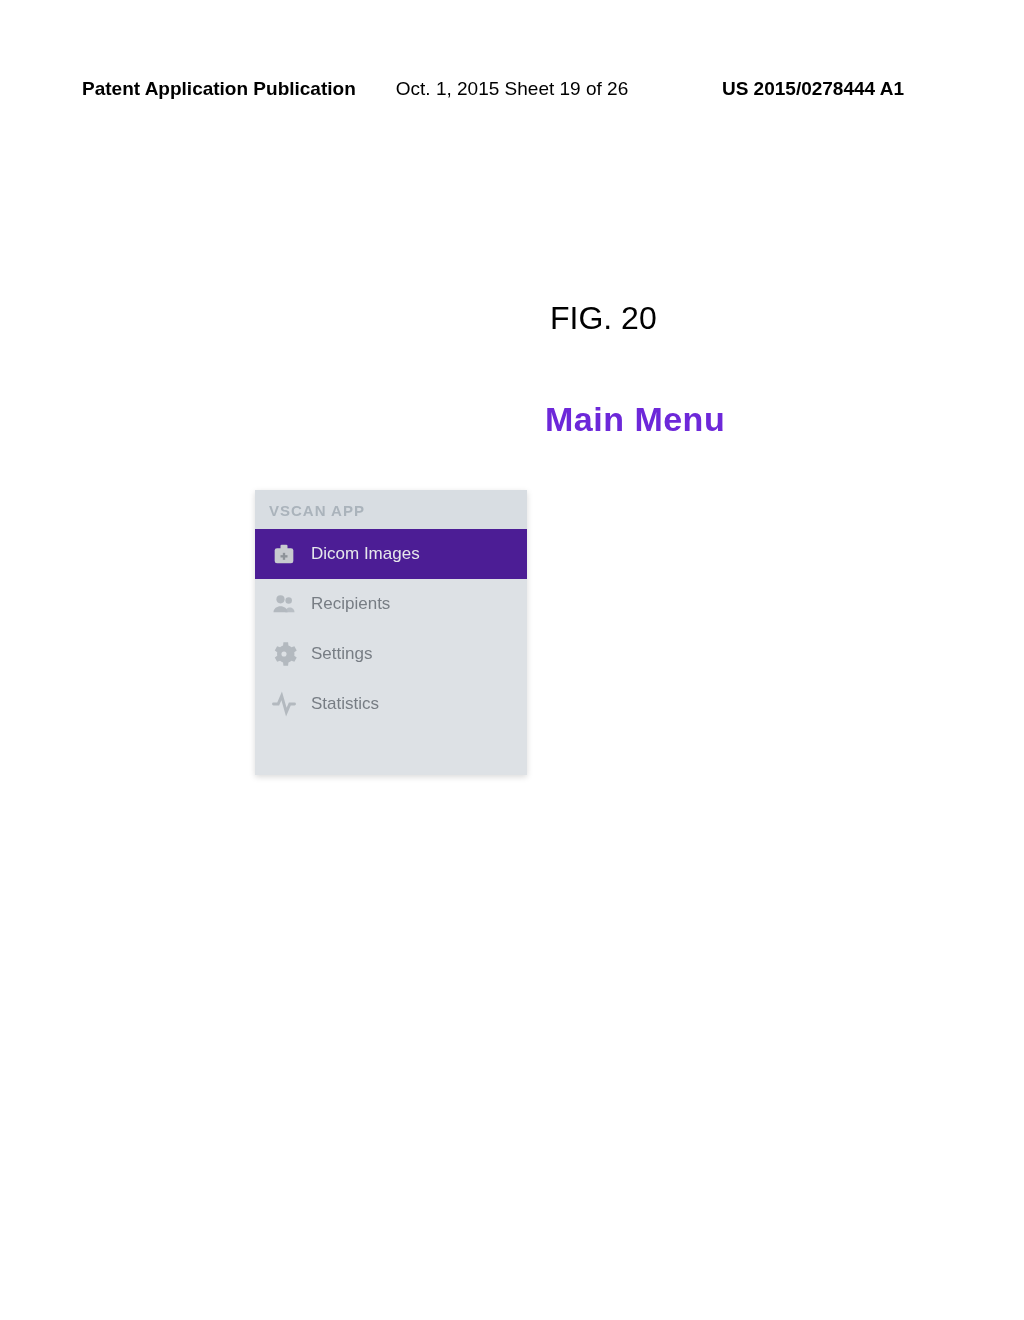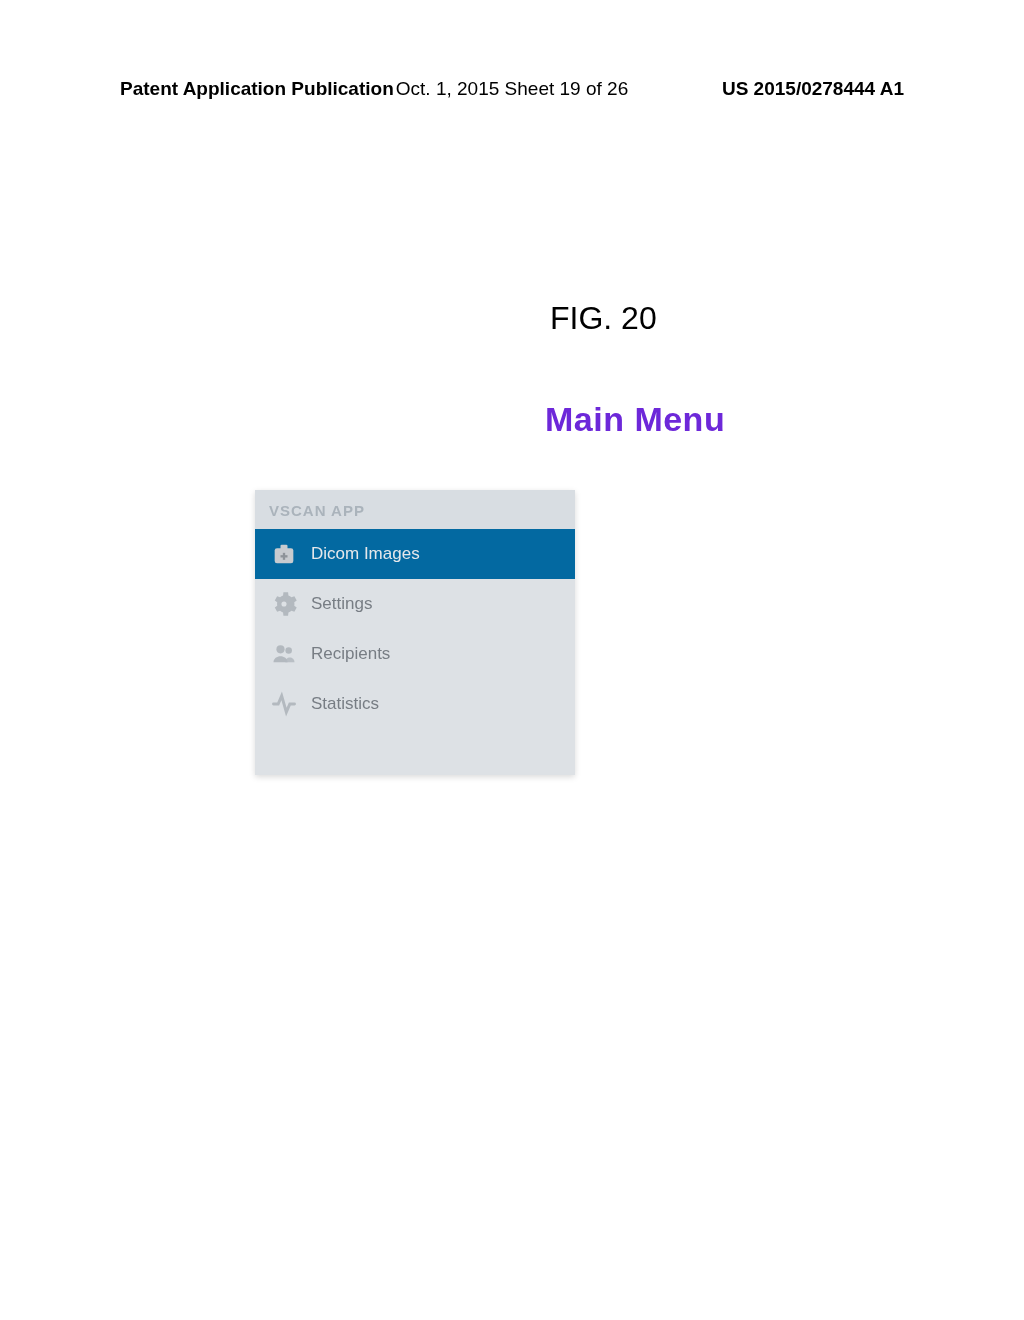--- a/index.html
+++ b/index.html
@@ -16,21 +16,21 @@
     position: relative;
   }
   
   .header-row {
     position: absolute;
     top: 78px;
     left: 0;
     right: 0;
     display: flex;
     justify-content: space-between;
-    padding: 0 120px 0 120px;
+    padding: 0 120px 0 82px;
     font-size: 19px;
   }
   
   .header-left {
     font-weight: bold;
   }
   
   .header-center {
     font-weight: normal;
     position: absolute;
@@ -60,21 +60,21 @@
     font-weight: bold;
     color: #6d28d9;
     font-family: Arial, sans-serif;
     letter-spacing: 0.5px;
   }
   
   .menu-panel {
     position: absolute;
     top: 490px;
     left: 255px;
-    width: 320px;
+    width: 272px;
     background: #d8dde2;
     box-shadow: 0 2px 6px rgba(0,0,0,0.15);
   }
   
   .menu-title {
     padding: 12px 14px 10px 14px;
     font-size: 15px;
     font-weight: bold;
     color: #aab3bb;
     letter-spacing: 1px;
@@ -85,21 +85,21 @@
     display: flex;
     align-items: center;
     padding: 10px 14px;
     font-size: 17px;
     color: #777d84;
     cursor: pointer;
     background: #dde1e5;
   }
   
   .menu-item.active {
-    background: #0369a1;
+    background: #4c1d95;
     color: #e6e8eb;
   }
   
   .menu-item .icon {
     width: 30px;
     height: 30px;
     margin-right: 12px;
     display: flex;
     align-items: center;
     justify-content: center;
@@ -147,37 +147,37 @@
           <rect x="9" y="13" width="6" height="2" fill="#8e9399"></rect>
         </svg>
     </span>
     <span>Dicom Images</span>
   </div>
 
 
   <div class="menu-item">
     <span class="icon">
       <svg viewBox="0 0 24 24" fill="#b3b9bf">
-          <path d="M12 8a4 4 0 100 8 4 4 0 000-8zm8.94 4a8.5 8.5 0 00-.14-1.5l2.1-1.6-2-3.5-2.5.9a8 8 0 00-2.6-1.5L15.5 2h-4l-.3 2.8a8 8 0 00-2.6 1.5l-2.5-.9-2 3.5 2.1 1.6A8.5 8.5 0 006.06 12c0 .5.05 1 .14 1.5L4.1 15.1l2 3.5 2.5-.9a8 8 0 002.6 1.5l.3 2.8h4l.3-2.8a8 8 0 002.6-1.5l2.5.9 2-3.5-2.1-1.6c.09-.5.14-1 .14-1.5z"></path>
-          <circle cx="12" cy="12" r="2.2" fill="#dde1e5"></circle>
-        </svg>
-    </span>
-    <span>Settings</span>
-  </div>
-
-  <div class="menu-item">
-    <span class="icon">
-      <svg viewBox="0 0 24 24" fill="#b3b9bf">
           <circle cx="9" cy="8" r="3.5"></circle>
           <circle cx="16" cy="9" r="2.8"></circle>
           <path d="M3 19c0-3 3-5 6-5s6 2 6 5"></path>
           <path d="M13 19c0-2.5 2-4 4-4s4 1.5 4 4" opacity="0.85"></path>
         </svg>
     </span>
     <span>Recipients</span>
+  </div>
+
+  <div class="menu-item">
+    <span class="icon">
+      <svg viewBox="0 0 24 24" fill="#b3b9bf">
+          <path d="M12 8a4 4 0 100 8 4 4 0 000-8zm8.94 4a8.5 8.5 0 00-.14-1.5l2.1-1.6-2-3.5-2.5.9a8 8 0 00-2.6-1.5L15.5 2h-4l-.3 2.8a8 8 0 00-2.6 1.5l-2.5-.9-2 3.5 2.1 1.6A8.5 8.5 0 006.06 12c0 .5.05 1 .14 1.5L4.1 15.1l2 3.5 2.5-.9a8 8 0 002.6 1.5l.3 2.8h4l.3-2.8a8 8 0 002.6-1.5l2.5.9 2-3.5-2.1-1.6c.09-.5.14-1 .14-1.5z"></path>
+          <circle cx="12" cy="12" r="2.2" fill="#dde1e5"></circle>
+        </svg>
+    </span>
+    <span>Settings</span>
   </div>
 
   <div class="menu-item">
     <span class="icon">
       <svg viewBox="0 0 24 24" fill="none" stroke="#b3b9bf" stroke-width="2.5" stroke-linecap="round">
           <path d="M3 12h4l3-7 4 14 3-7h4"></path>
         </svg>
     </span>
     <span>Statistics</span>
   </div>

